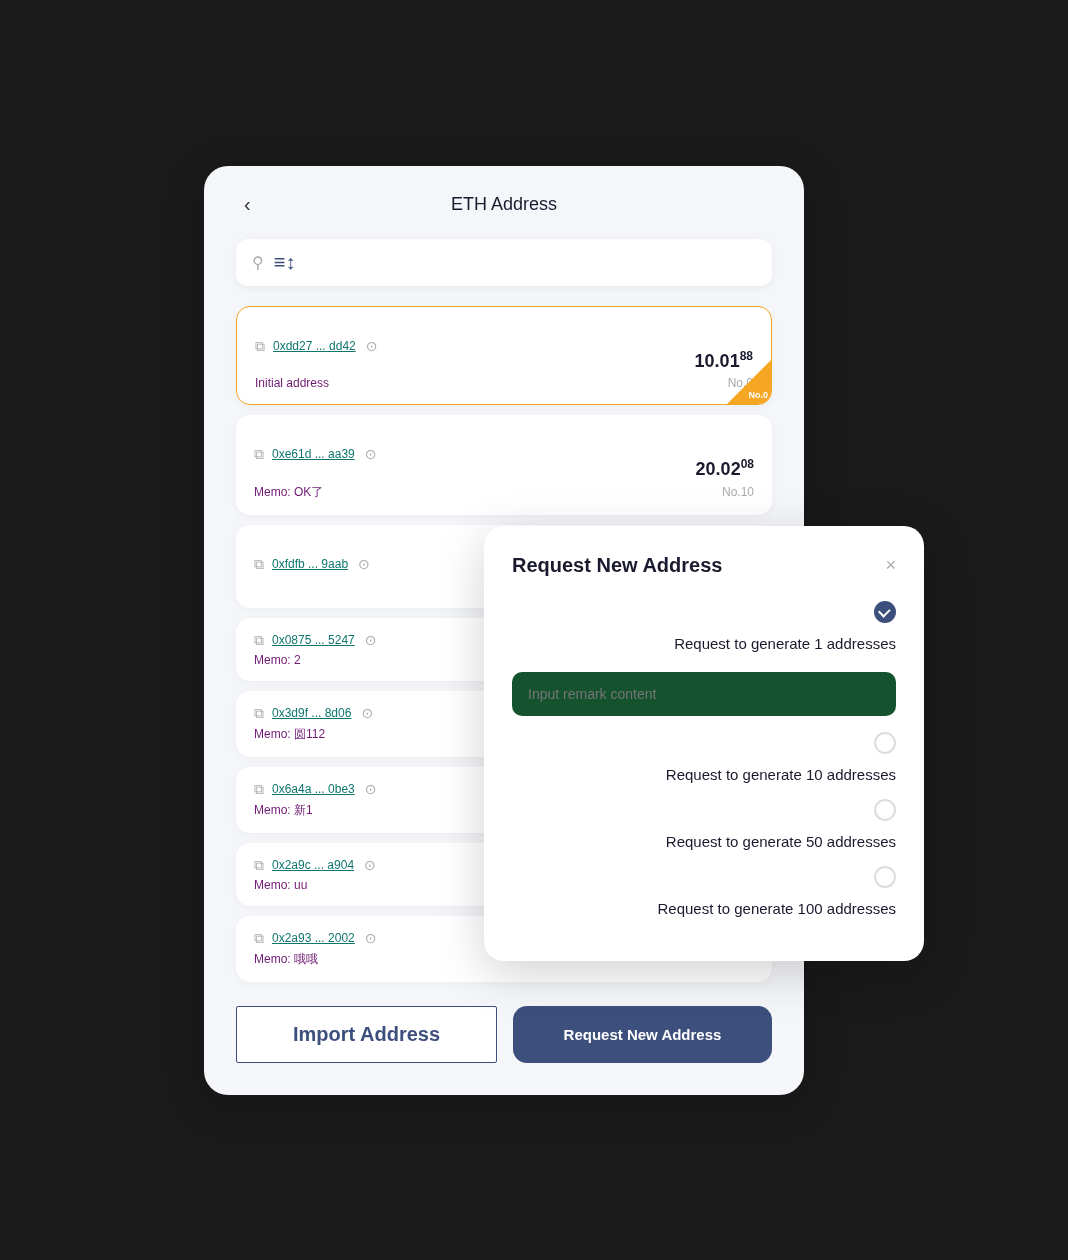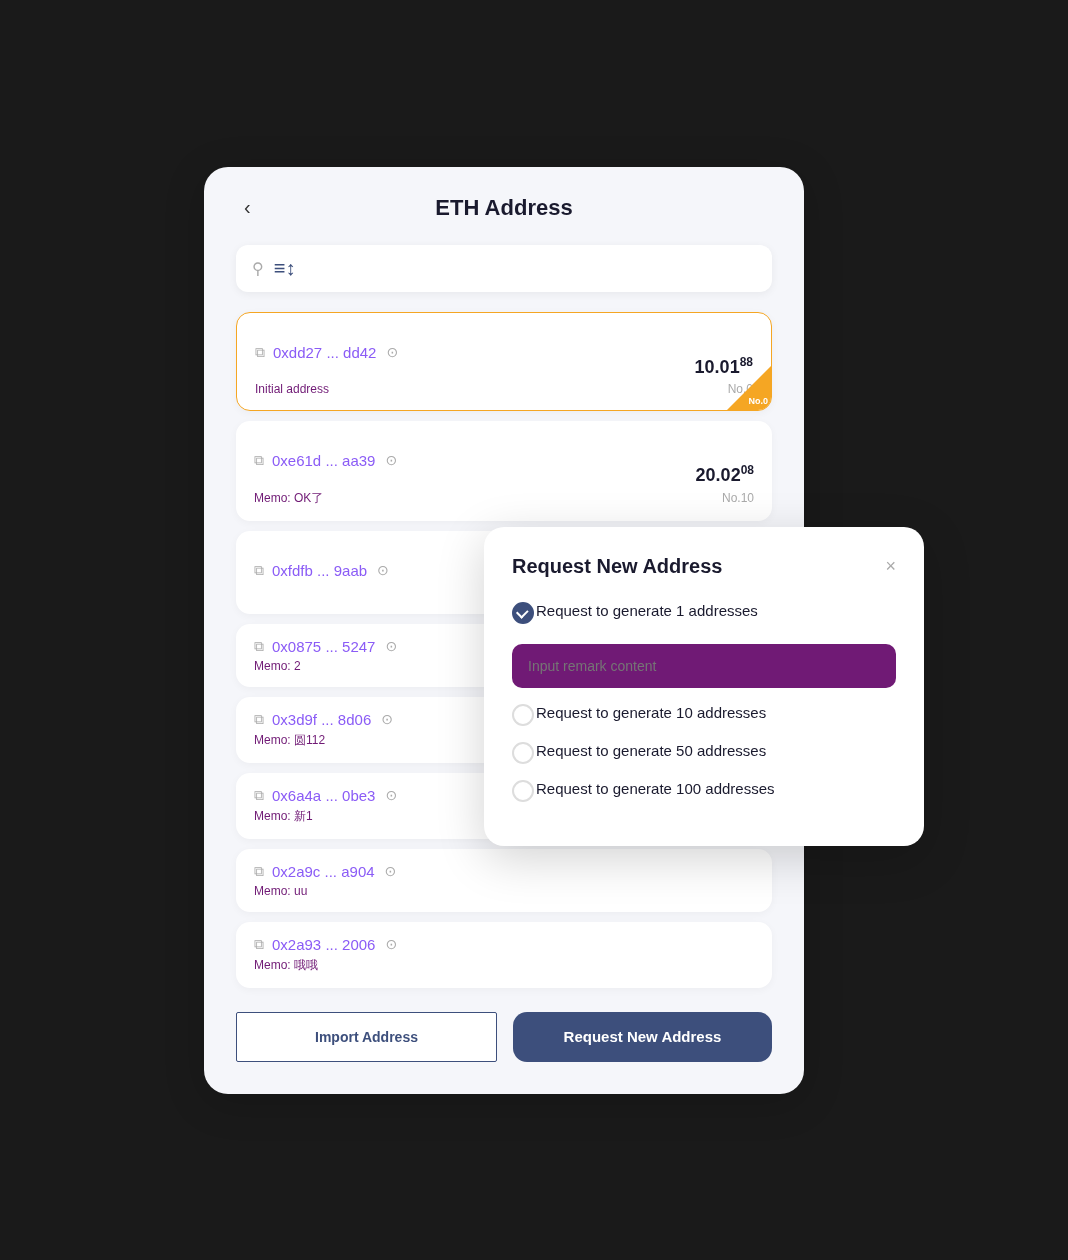--- a/index.html
+++ b/index.html
@@ -42,22 +42,22 @@
       left: 0;
       background: none;
       border: none;
       cursor: pointer;
       font-size: 20px;
       color: #333;
       padding: 4px 8px;
     }
 
     .page-title {
-      font-size: 22px;
-      font-weight: 700;
+      font-size: 18px;
+      font-weight: 400;
       color: #1a1a2e;
     }
 
     
     .search-bar {
       display: flex;
       align-items: center;
       background: white;
       border-radius: 12px;
       padding: 12px 16px;
@@ -120,23 +120,24 @@
       gap: 8px;
     }
 
     .copy-icon {
       color: #aaa;
       font-size: 14px;
       cursor: pointer;
     }
 
     .address-text {
-      font-size: 15px;
+      font-size: 12px;
       font-weight: 500;
-      color: #8b5cf6;
+      color: #0f766e;
+      text-decoration: underline;
     }
 
     .search-addr-icon {
       color: #aaa;
       font-size: 14px;
       cursor: pointer;
       margin-left: 2px;
     }
 
     .amount {
@@ -194,21 +195,21 @@
       display: flex;
       gap: 16px;
     }
 
     .btn-import {
       flex: 1;
       background: white;
       border: 1.5px solid #3d4f7c;
       border-radius: 2px;
       padding: 16px;
-      font-size: 14px;
+      font-size: 20px;
       font-weight: 600;
       color: #3d4f7c;
       cursor: pointer;
     }
 
     .btn-request {
       flex: 1;
       background: #3d4f7c;
       border: none;
       border-radius: 14px;
@@ -248,24 +249,25 @@
     .modal-close {
       background: none;
       border: none;
       font-size: 18px;
       color: #aaa;
       cursor: pointer;
     }
 
     .radio-option {
       display: flex;
-      align-items: flex-start;
-      gap: 2px;
+      align-items: flex-end;
+      gap: 12px;
       margin-bottom: 16px;
       cursor: pointer;
+      flex-direction: column;
     }
 
     .radio-circle {
       width: 22px;
       height: 22px;
       border-radius: 50%;
       border: 2px solid #ddd;
       display: flex;
       align-items: center;
       justify-content: center;
@@ -287,21 +289,21 @@
       display: block;
     }
 
     .radio-label {
       font-size: 15px;
       color: #1a1a2e;
     }
 
     .remark-input {
       width: 100%;
-      background: #701a75;
+      background: #14532d;
       border: none;
       border-radius: 10px;
       padding: 14px 16px;
       font-size: 14px;
       color: #bbb;
       outline: none;
       margin-bottom: 16px;
       margin-top: 4px;
     }
   </style>
@@ -415,21 +417,21 @@
         </div>
         <div class="bottom-row">
           <span class="memo">Memo: uu</span>
         </div>
       </div>
 
       <div class="address-item">
         <div class="top-row">
           <div class="address-left">
             <span class="copy-icon">⧉</span>
-            <span class="address-text">0x2a93 ... 2006</span>
+            <span class="address-text">0x2a93 ... 2002</span>
             <span class="search-addr-icon">⊙</span>
           </div>
         </div>
         <div class="bottom-row">
           <span class="memo">Memo: 哦哦</span>
         </div>
       </div>
 
     </div>
 

